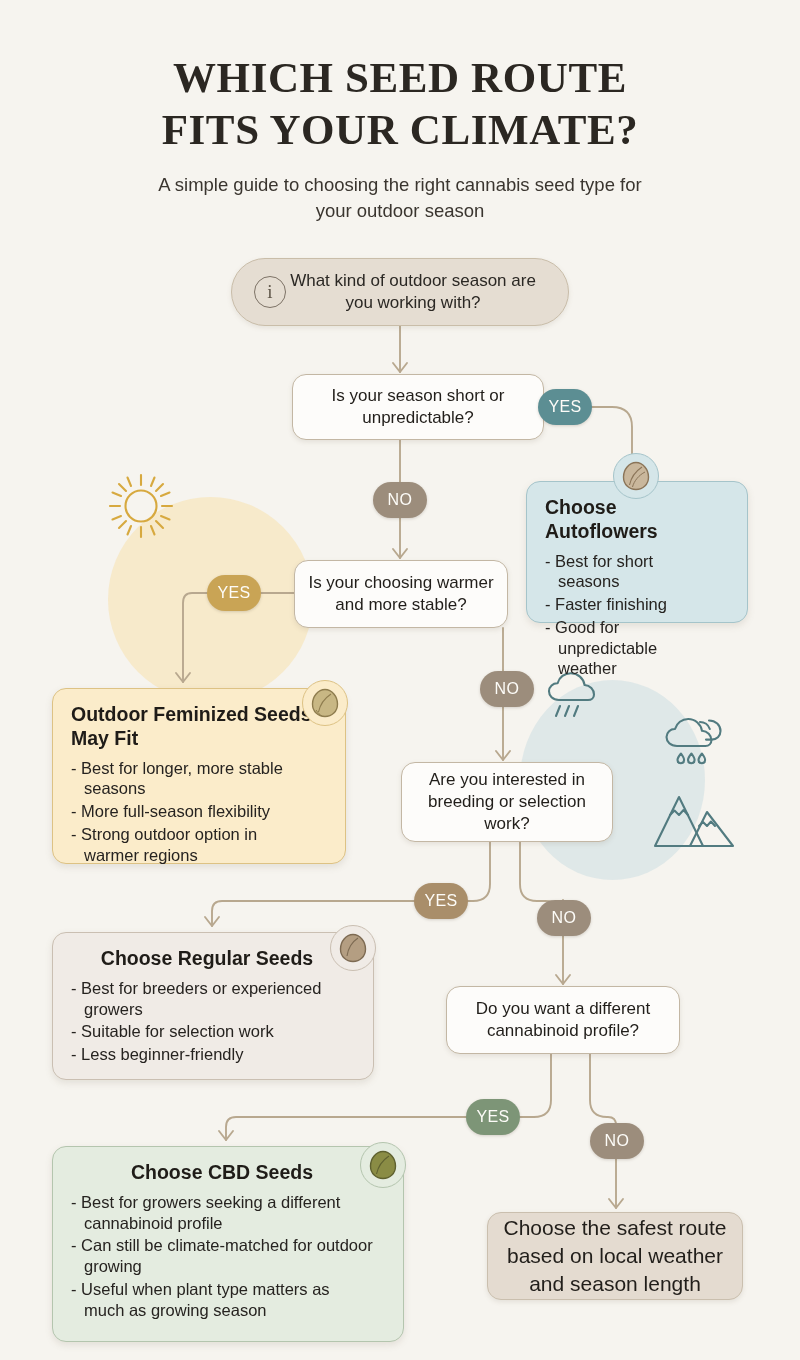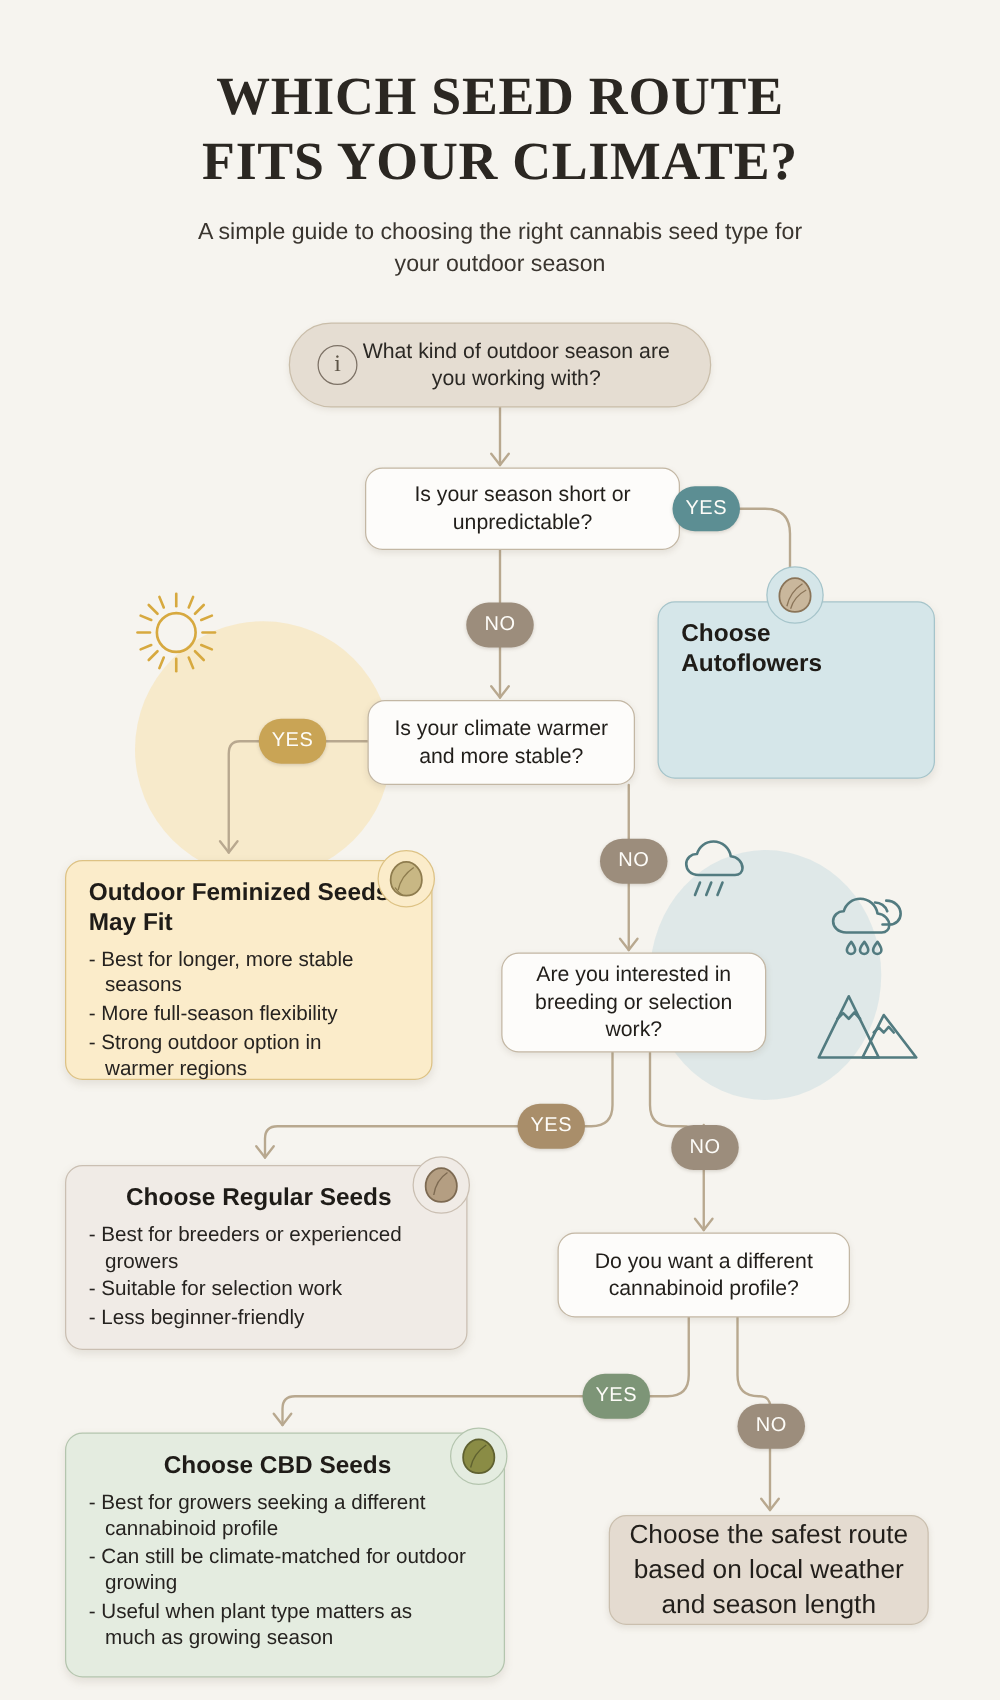--- a/index.html
+++ b/index.html
@@ -264,21 +264,21 @@
   <div class="node start-node">
     <div class="info-icon">i</div>
     <div class="start-text">What kind of outdoor season are you working with?</div>
   </div>
 
   <div class="node q-node" id="q1">
     <span>Is your season short or unpredictable?</span>
   </div>
 
   <div class="node q-node" id="q2">
-    <span>Is your climate warmer and more stable?</span>
+    <span>Is your choosing warmer and more stable?</span>
   </div>
 
   <div class="node q-node" id="q3">
     <span>Are you interested in breeding or selection work?</span>
   </div>
 
   <div class="node q-node" id="q4">
     <span>Do you want a different cannabinoid profile?</span>
   </div>
 
@@ -306,20 +306,25 @@
   </div>
   <div class="pill" style="left:466px;top:1099px;background:#7d9577;">
     <span>YES</span>
   </div>
   <div class="pill" style="left:590px;top:1123px;background:#9c8d7c;">
     <span>NO</span>
   </div>
 
   <div class="card" id="card-auto">
     <h3>Choose Autoflowers</h3>
+    <ul>
+      <li>- Best for short seasons</li>
+      <li>- Faster finishing</li>
+      <li>- Good for unpredictable weather</li>
+    </ul>
   </div>
   <div class="seed-badge" style="left:613px;top:453px;background:#d5e6e9;border-color:#a5c4ca;">
     <svg width="28" height="30" viewBox="0 0 28 30">
       <path d="M14,1.5 C21,1.5 26.5,8.5 26.5,16 C26.5,23.5 21,28.5 14,28.5
                C7,28.5 1.5,23.5 1.5,16 C1.5,8.5 7,1.5 14,1.5 Z" fill="#c9b79c" stroke="#8a7458" stroke-width="1.4"></path>
       <path d="M20,6 C14,10 9,17 7.5,24" fill="none" stroke="#8a7458" stroke-width="1.1"></path>
       <path d="M23,11 C17,14 12,20 10.5,26" fill="none" stroke="#8a7458" stroke-width="1"></path>
     </svg>
   </div>
 

